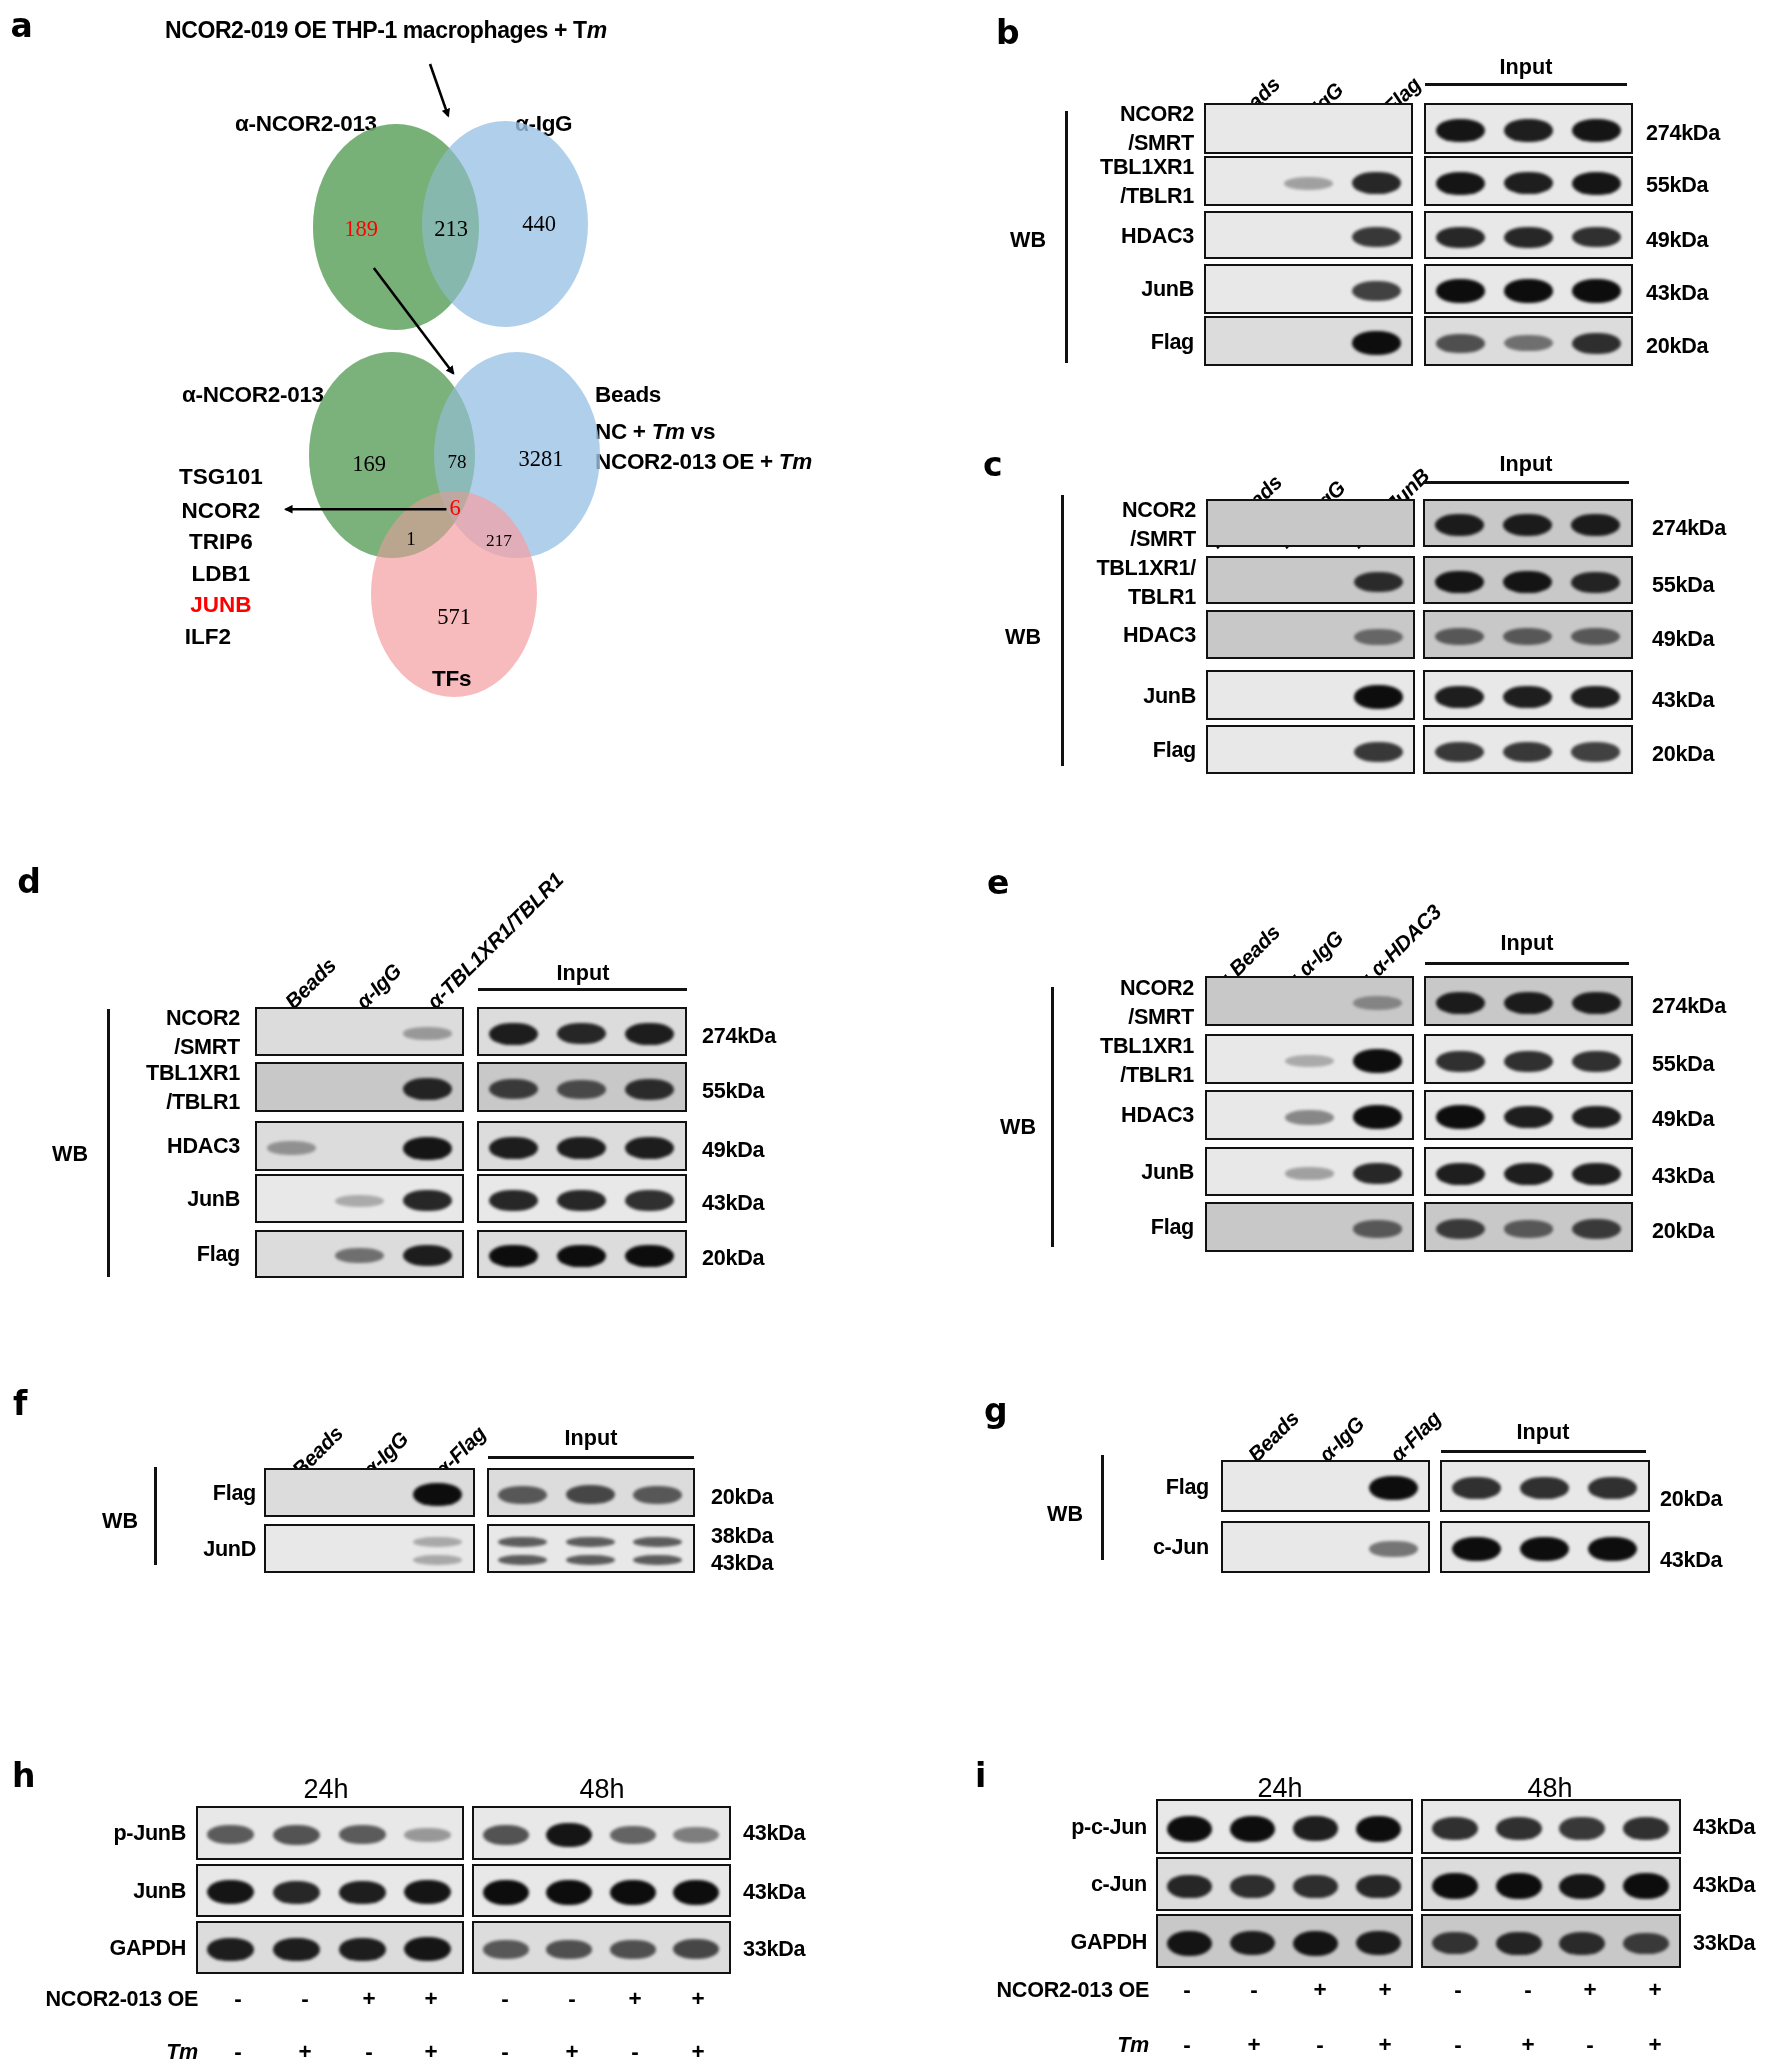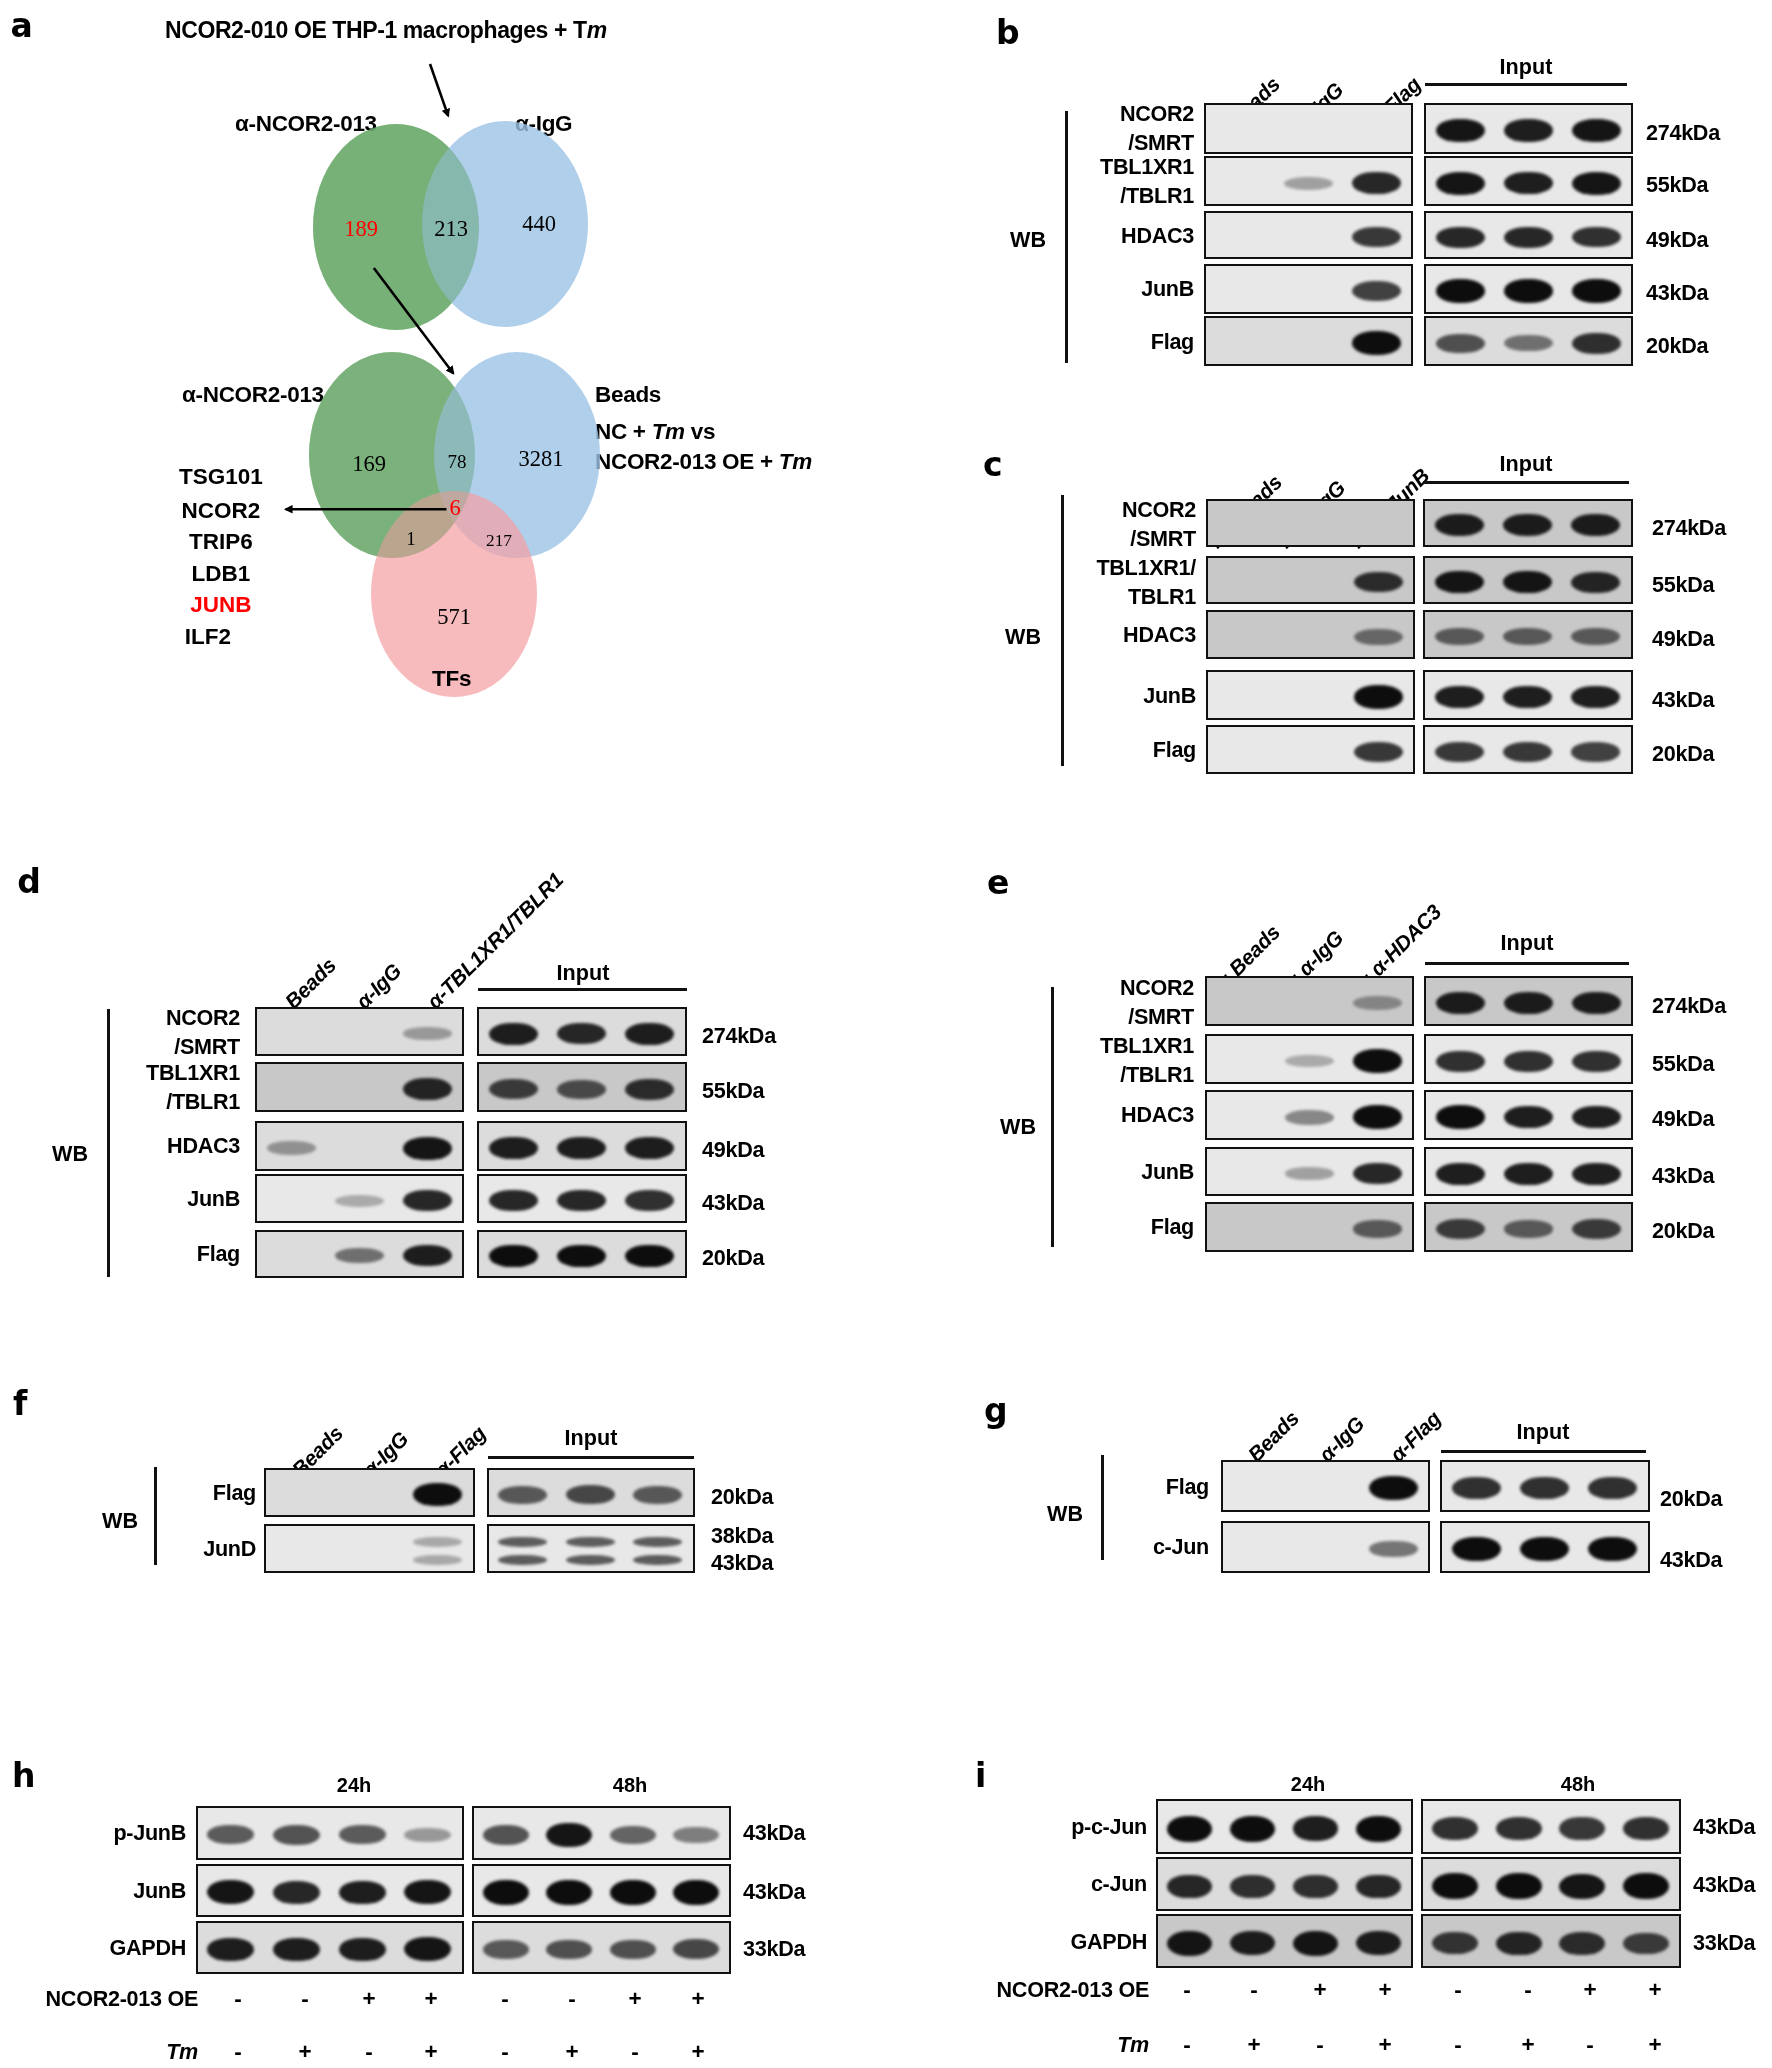--- a/index.html
+++ b/index.html
@@ -15,32 +15,32 @@
   .blot { position:absolute; border:2.6px solid #111; box-sizing:border-box; background:#e6e6e6; overflow:hidden; }
   .band { position:absolute; background:#0d0d0d; border-radius:45%/50%; filter:blur(1.4px); }
   .rowlab { position:absolute; font-weight:bold; font-size:21.6px; text-align:right; line-height:29px; white-space:nowrap; letter-spacing:-0.3px; }
   .kda { position:absolute; font-weight:bold; font-size:21.6px; white-space:nowrap; letter-spacing:-0.3px; }
   .wb { position:absolute; font-weight:bold; font-size:21.6px;text-align:right; }
   .vline { position:absolute; width:2.6px; background:#111; }
   .hline { position:absolute; height:2.6px; background:#111; }
   .iplab { position:absolute; font-weight:bold; font-style:italic; font-size:21px; white-space:nowrap;
            transform-origin:0 100%; transform:rotate(-45deg); letter-spacing:-0.3px; }
   .inputlab { position:absolute; font-weight:bold; font-size:21.6px; transform:translateX(-50%); }
-  .timelab { position:absolute; font-weight:bold; font-size:20px; transform:translateX(-50%);margin-left:28px; }
+  .timelab { position:absolute; font-weight:normal; font-size:27px; transform:translateX(-50%); }
   .sign { position:absolute; font-weight:bold; font-size:22.5px; transform:translate(-50%,-50%); }
   .condlab { position:absolute; font-weight:bold; font-size:21.6px; text-align:right; white-space:nowrap; letter-spacing:-0.3px; }
   svg.overlay { position:absolute; left:0; top:0; pointer-events:none; }
 </style>
 </head>
 <body>
 
 <div>
   <div class="plabel" style="left:10.4px;top:8.6px;">a</div>
   <div class="abs ttl" style="left:165px;top:17.3px;">
-    <span>NCOR2-010 OE  THP-1 macrophages + T</span><i>m</i>
+    <span>NCOR2-019 OE  THP-1 macrophages + T</span><i>m</i>
   </div>
 
   <div class="vlab" style="left:235px;top:111px;">α-NCOR2-013</div>
   <div class="vlab" style="left:515px;top:111px;">α-IgG</div>
   <div class="ellipse" style="left:313px;top:124px;width:166px;height:206px;background:#6aa86a;opacity:0.85;"></div>
   <div class="ellipse" style="left:422px;top:121px;width:166px;height:206px;background:#9cc3e6;opacity:0.8;"></div>
   <div class="ellipse" style="left:313px;top:124px;width:166px;height:206px;background:rgba(106,168,106,0.35);"></div>
   <div class="vn" style="left:361px;top:229px;color:#ff0000;">189</div>
   <div class="vn" style="left:451px;top:229px;">213</div>
   <div class="vn" style="left:539px;top:224px;text-align:center;">440</div>

